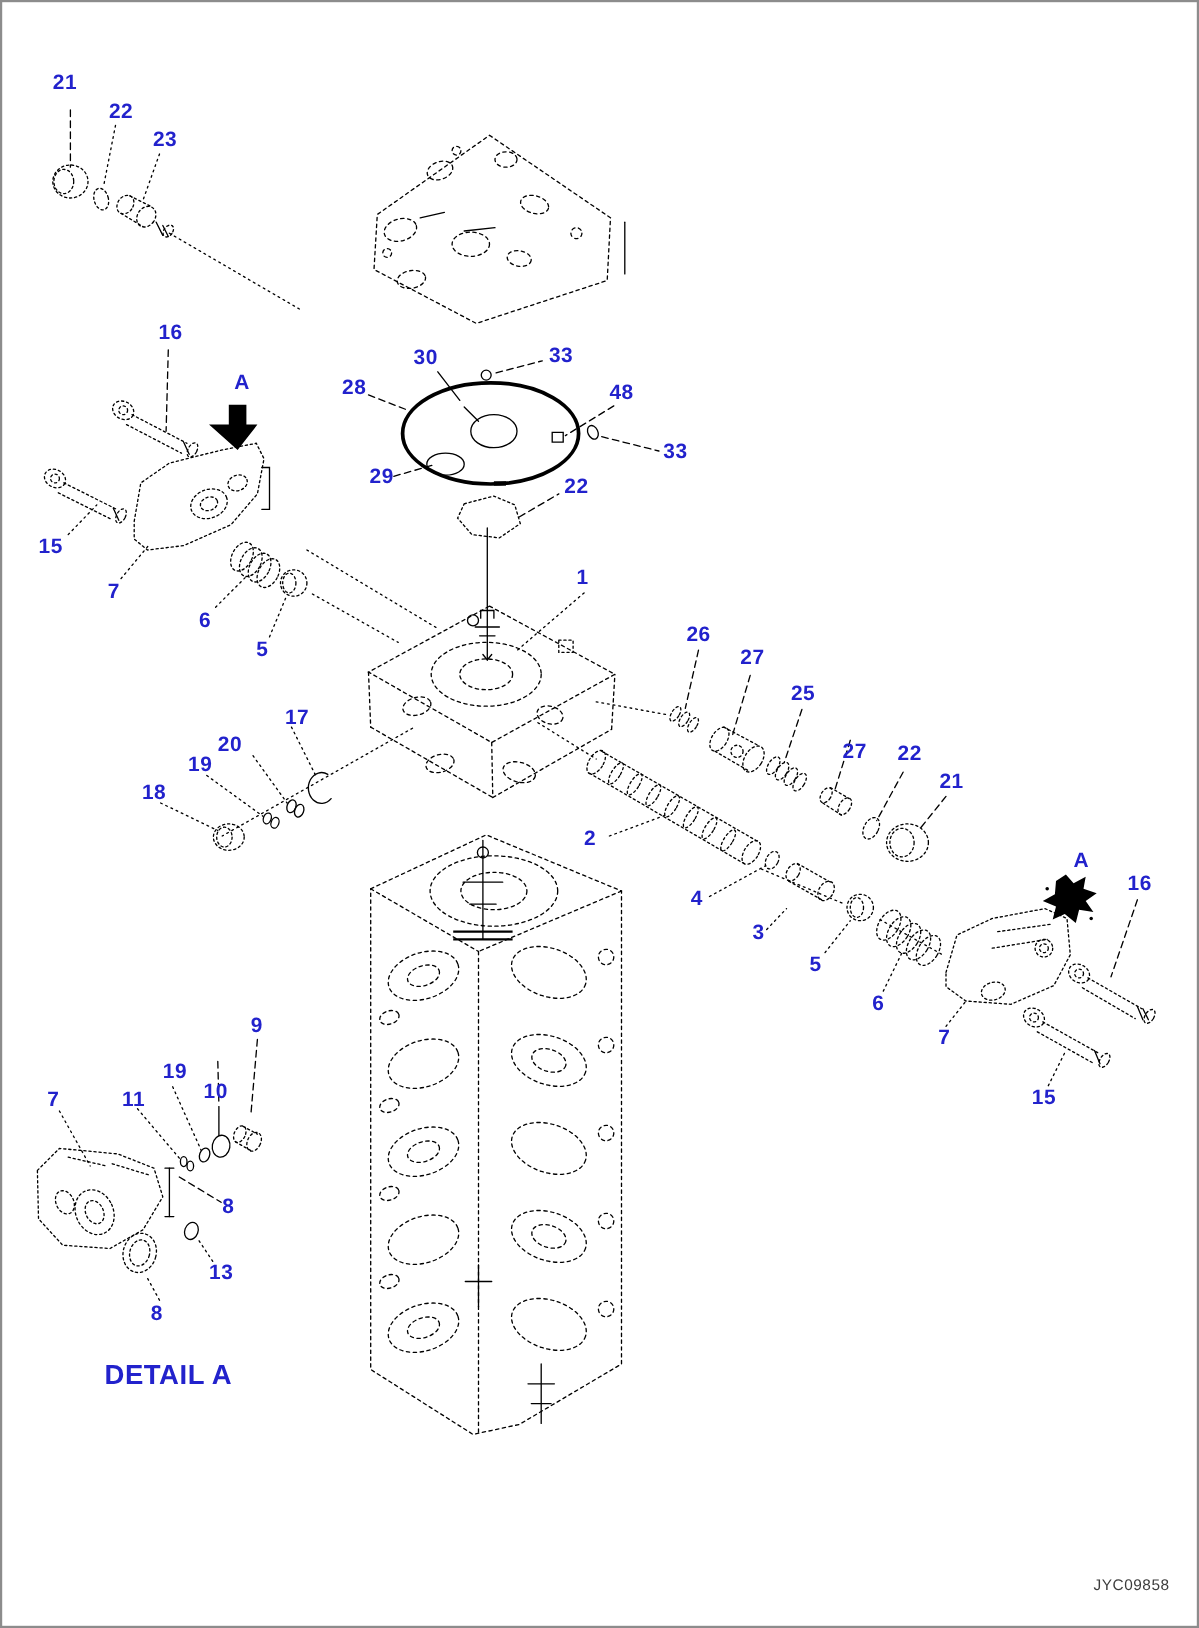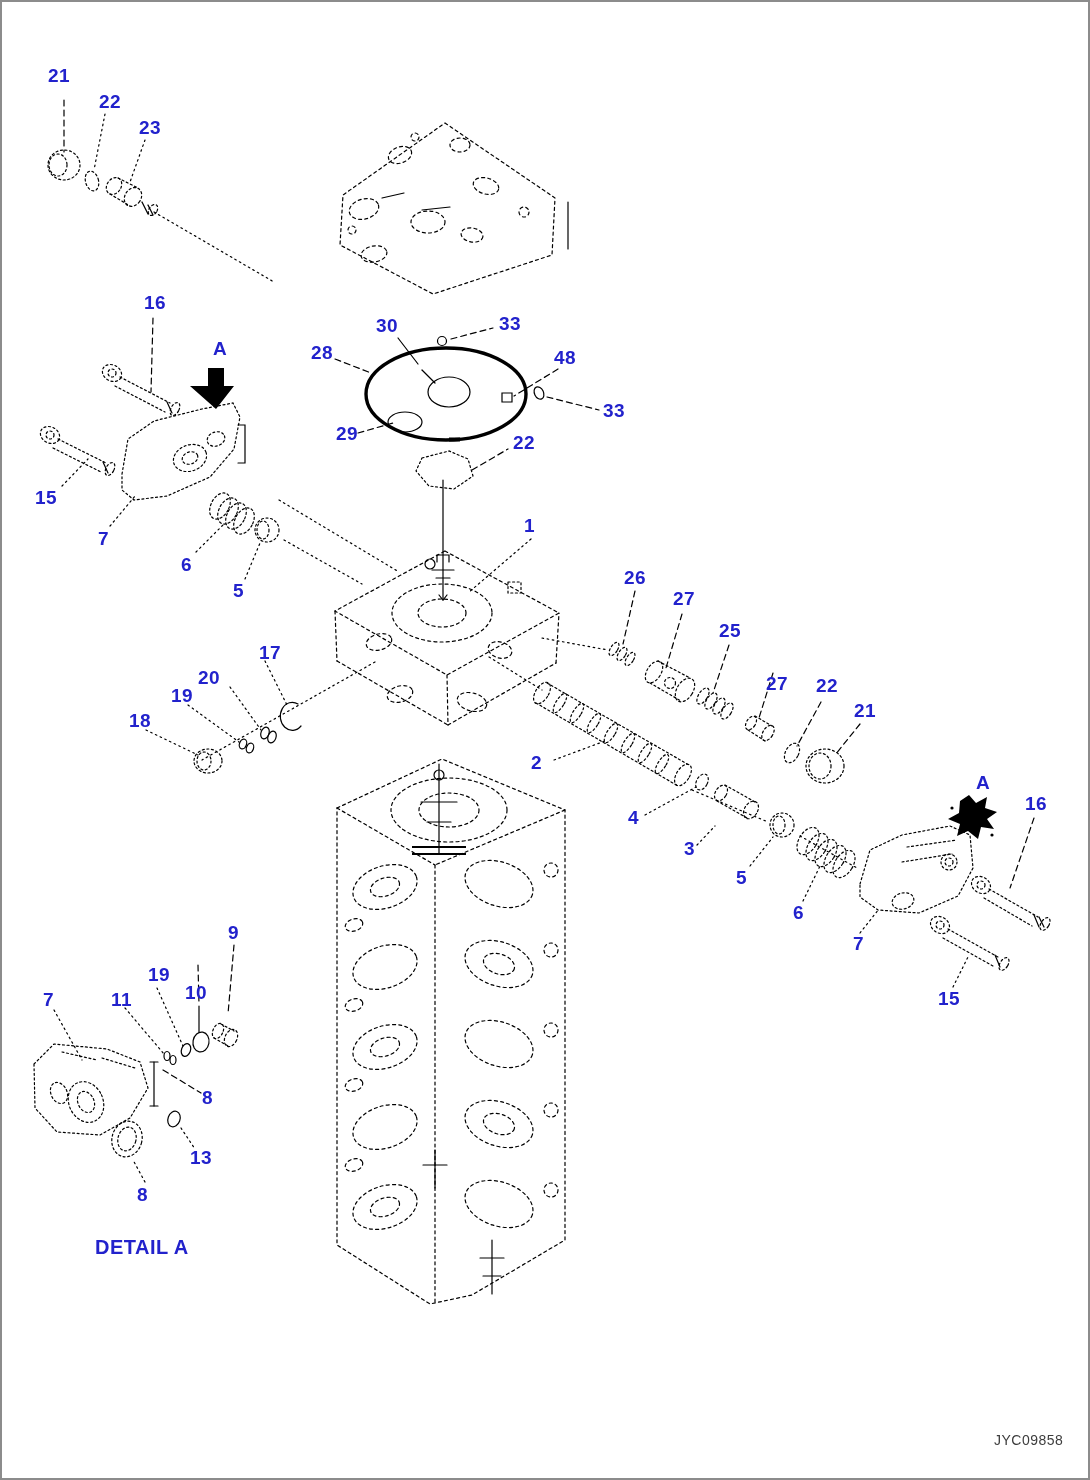--- a/index.html
+++ b/index.html
@@ -9,21 +9,21 @@
     font-family:"Liberation Sans", sans-serif; overflow:hidden;
   }
   .drawing-svg { position:absolute; left:0; top:0; }
   .callout {
     position:absolute; color:var(--callout, #2222cc);
     font-weight:bold; font-size:19px; line-height:1; letter-spacing:0.5px;
     white-space:nowrap; user-select:none;
   }
   .detail-label {
     position:absolute; left:93px; top:1234px; color:var(--callout, #2222cc);
-    font-weight:bold; font-size:20px; letter-spacing:0.5px;
+    font-weight:bold; font-size:25px; letter-spacing:0.5px;
   }
   .drawing-id {
     position:absolute; left:992px; top:1430px; color:var(--id_text, #3d3d3d);
     font-size:14px; letter-spacing:0.5px;text-align:right;
   }
   
   .ln  { fill:none; stroke:#000; stroke-width:1.2; stroke-linecap:round; }
   .d1  { stroke-dasharray:2 2.6; }     
   .d2  { stroke-dasharray:3 3.2; }     
   .dot { stroke-dasharray:1.6 3.6; }   

